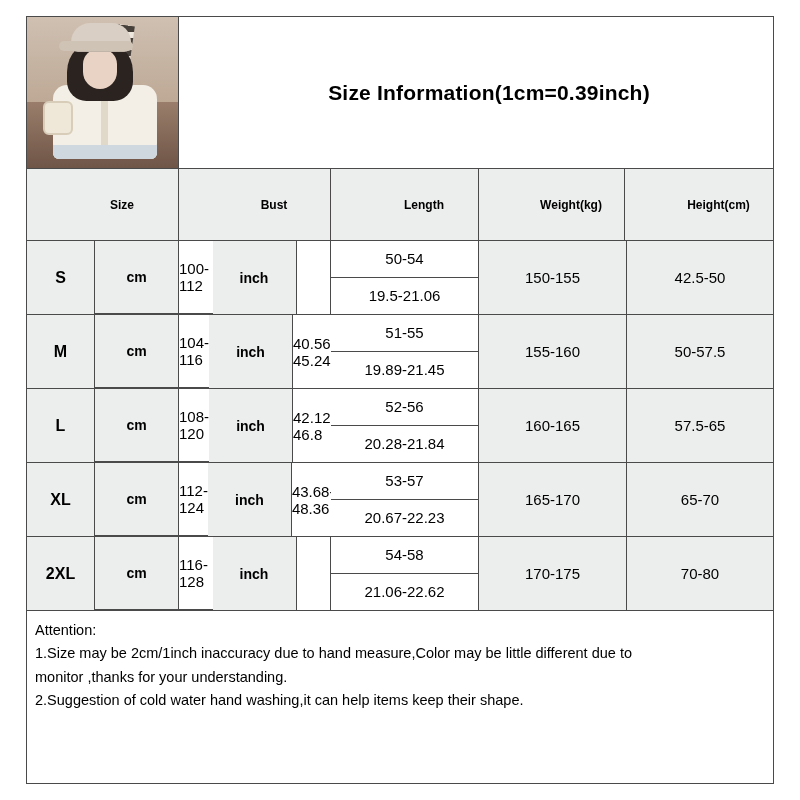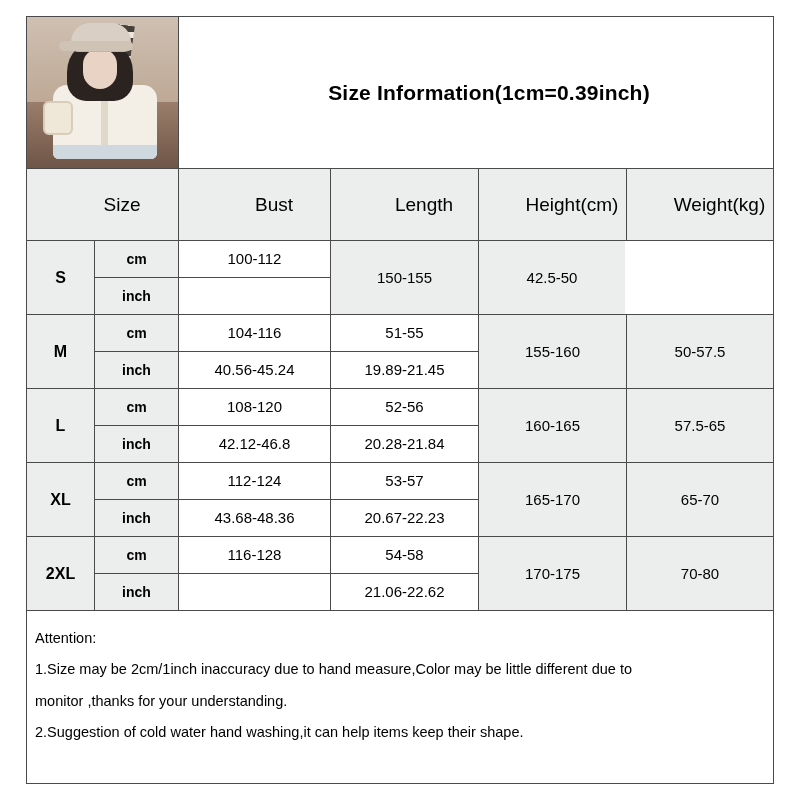--- a/index.html
+++ b/index.html
@@ -157,22 +157,22 @@
     border-bottom: 1px solid #4a4a4a;
     box-sizing: border-box;
     background: #eceded;
   }
   .hcell {
     display: flex;
     align-items: center;
     justify-content: center;
     border-right: 1px solid #4a4a4a;
     box-sizing: border-box;
-    font-size: 19px;
-    font-weight: normal;
+    font-size: 12px;
+    font-weight: bold;
     background: #eceded;
     padding-left: 39px;
   }
   .hcell:last-child { border-right: none; }
 
   
   .c-size   { width: 152px; flex: 0 0 152px; }
   .c-bust   { width: 152px; flex: 0 0 152px; }
   .c-length { width: 148px; flex: 0 0 148px; }
   .c-height { width: 148px; flex: 0 0 148px; }
@@ -190,21 +190,21 @@
   .g-size {
     width: 68px; flex: 0 0 68px;
     display: flex; align-items: center; justify-content: center;
     border-right: 1px solid #4a4a4a;
     box-sizing: border-box;
     font-size: 16px; font-weight: bold;
     background: #eceded;
   }
   .g-mid {
     width: 236px; flex: 0 0 236px;
-    display: flex; flex-direction: column;
+    display: flex; flex-direction: row;
     border-right: 1px solid #4a4a4a;
     box-sizing: border-box;
   }
   .g-mid .line {
     flex: 1 1 50%;
     display: flex;
     box-sizing: border-box;
   }
   .g-mid .line.top { border-bottom: 1px solid #4a4a4a; }
   .u-cell {
@@ -250,21 +250,21 @@
     font-size: 15px;
     background: #eceded;
   }
 
   
   .attention {
     padding: 6px 8px 0 8px;
     box-sizing: border-box;
   }
   .attention p {
-    margin: 12px 0 1px 0;
+    margin: 4px 0 1px 0;
     font-size: 14.5px;
     line-height: 1.34;
   }
 </style>
 </head>
 <body>
 
 <div id="page">
   <div class="chart">
 
@@ -284,35 +284,39 @@
       </div>
       <div class="title-cell">
         <span class="title-text">Size Information(1cm=0.39inch)</span>
       </div>
     </div>
 
     <div class="hrow">
       <div class="hcell c-size">Size</div>
       <div class="hcell c-bust">Bust</div>
       <div class="hcell c-length">Length</div>
+      <div class="hcell c-weight">Weight(kg)</div>
       <div class="hcell c-height">Height(cm)</div>
-      <div class="hcell c-weight">Weight(kg)</div>
     </div>
 
     <div class="grp">
       <div class="g-size">S</div>
       <div class="g-mid">
         <div class="line top">
           <div class="u-cell">cm</div>
           <div class="v-cell">100-112</div>
         </div>
         <div class="line">
           <div class="u-cell">inch</div>
         </div>
       </div>
+      <div class="g-len">
+        <div class="line top">50-54</div>
+        <div class="line">19.5-21.06</div>
+      </div>
       <div class="g-h">150-155</div>
       <div class="g-w">42.5-50</div>
     </div>
 
     <div class="grp">
       <div class="g-size">M</div>
       <div class="g-mid">
         <div class="line top">
           <div class="u-cell">cm</div>
           <div class="v-cell">104-116</div>

